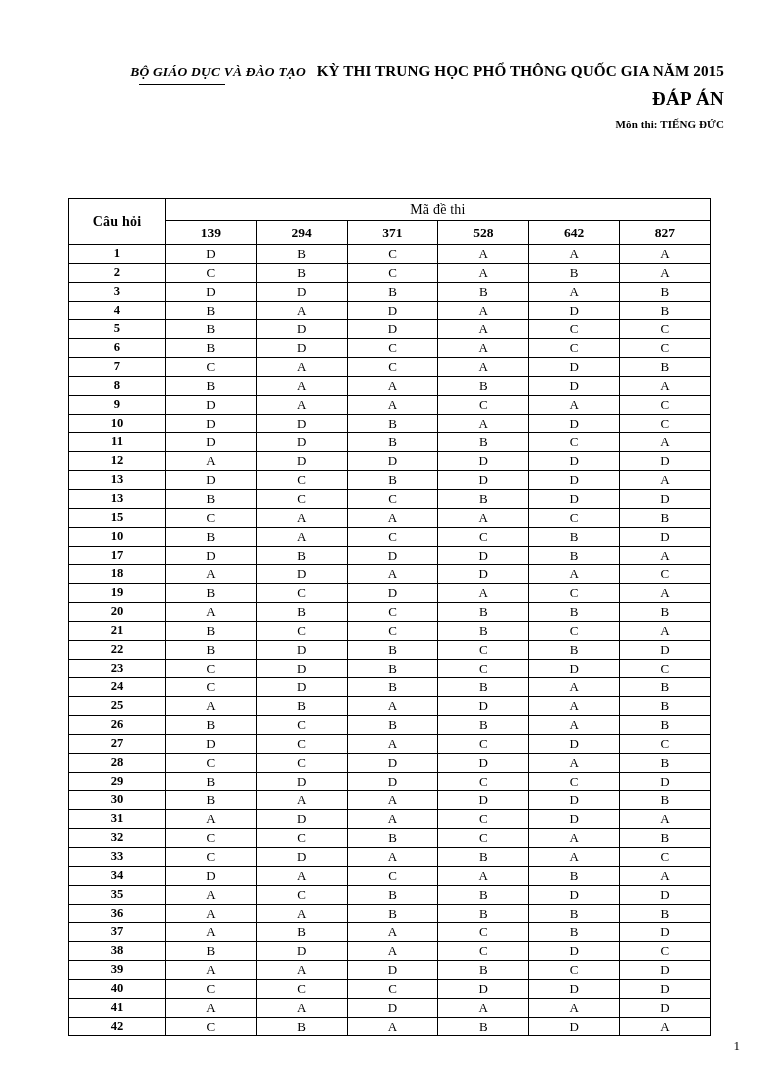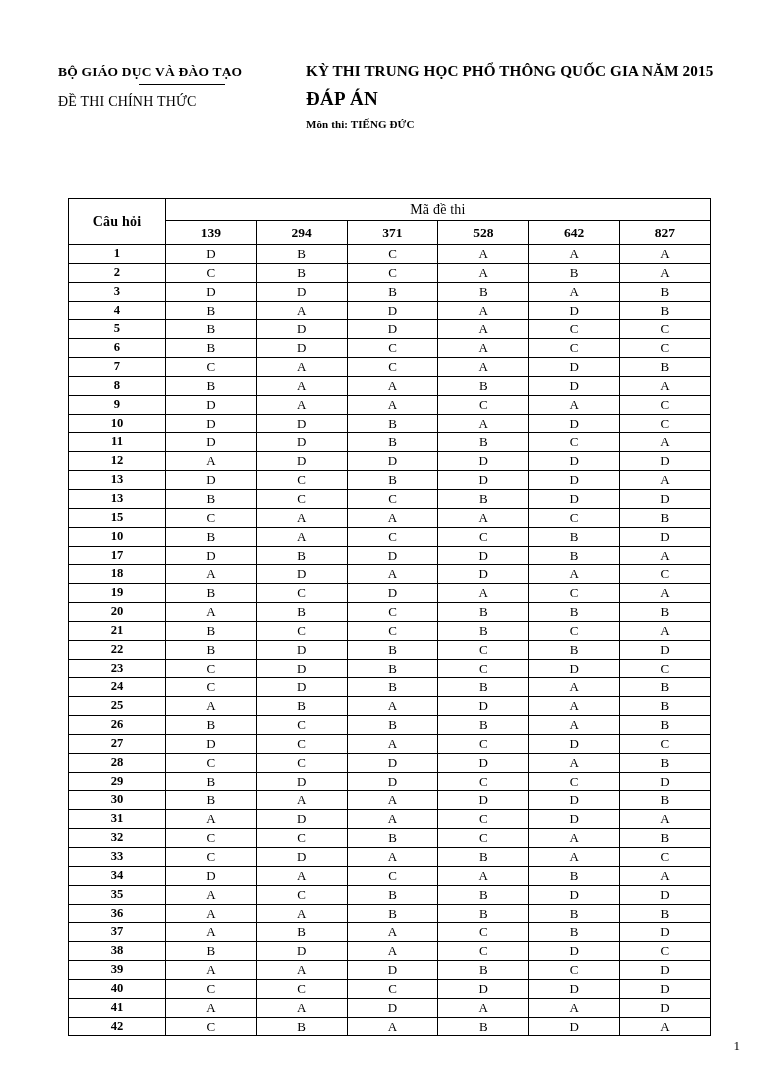--- a/index.html
+++ b/index.html
@@ -29,22 +29,23 @@
     position: absolute;
     top: 62px;
     left: 0;
     width: 768px;
     display: flex;
     align-items: flex-start;
   }
   .header-left {
     width: 248px;
     margin-left: 58px;
-    text-align: left;
+    text-align: right;
     padding-top: 2px;
+    font-style: italic;
   }
   .ministry {
     font-size: 13.5px;
     font-weight: bold;
     letter-spacing: 0.2px;
     white-space: nowrap;
   }
   .rule {
     width: 86px;
     height: 1px;
@@ -52,21 +53,21 @@
     margin: 4px auto 9px auto;
   }
   .official {
     font-size: 14px;
     font-weight: normal;
     letter-spacing: 0.2px;
     white-space: nowrap;
   }
   .header-right {
     flex: 1;
-    text-align: left;
+    text-align: right;
     padding-right: 44px;
   }
   .exam-title {
     font-size: 15.2px;
     font-weight: bold;
     letter-spacing: 0.1px;
     white-space: nowrap;
   }
   .doc-kind {
     font-size: 19px;
@@ -159,21 +160,20 @@
 </style>
 </head>
 <body>
 
 <div class="page">
 
   <div class="header">
     <div class="header-left">
       <div class="ministry">BỘ GIÁO DỤC VÀ ĐÀO TẠO</div>
       <div class="rule"></div>
-      <div class="official">ĐỀ THI CHÍNH THỨC</div>
     </div>
     <div class="header-right">
       <div class="exam-title">KỲ THI TRUNG HỌC PHỔ THÔNG QUỐC GIA NĂM 2015</div>
       <div class="doc-kind">ĐÁP ÁN</div>
       <div class="subject">Môn thi: TIẾNG ĐỨC</div>
     </div>
   </div>
 
 
   <div class="table-wrap">

